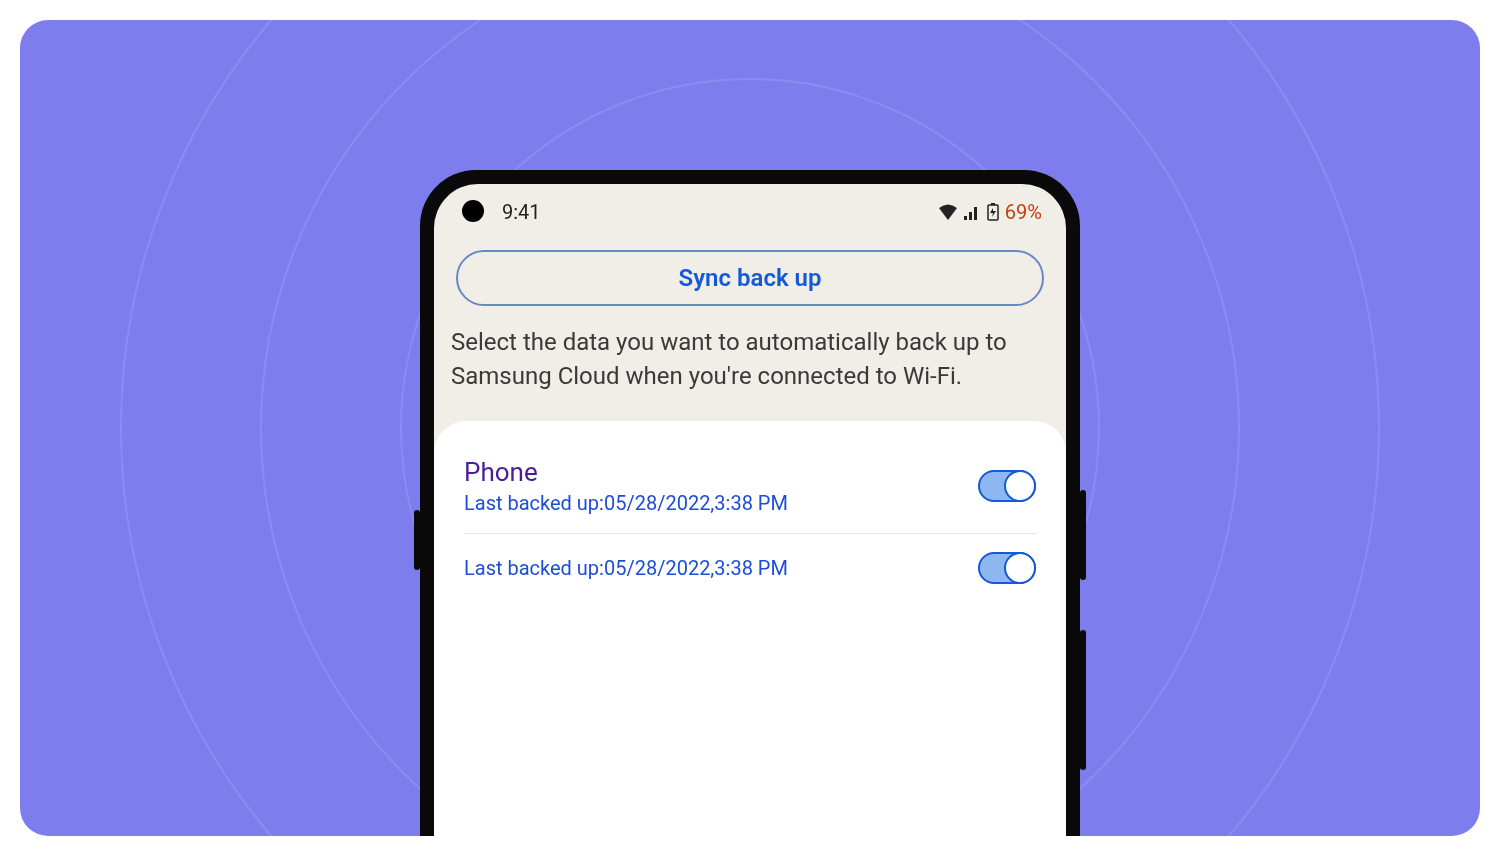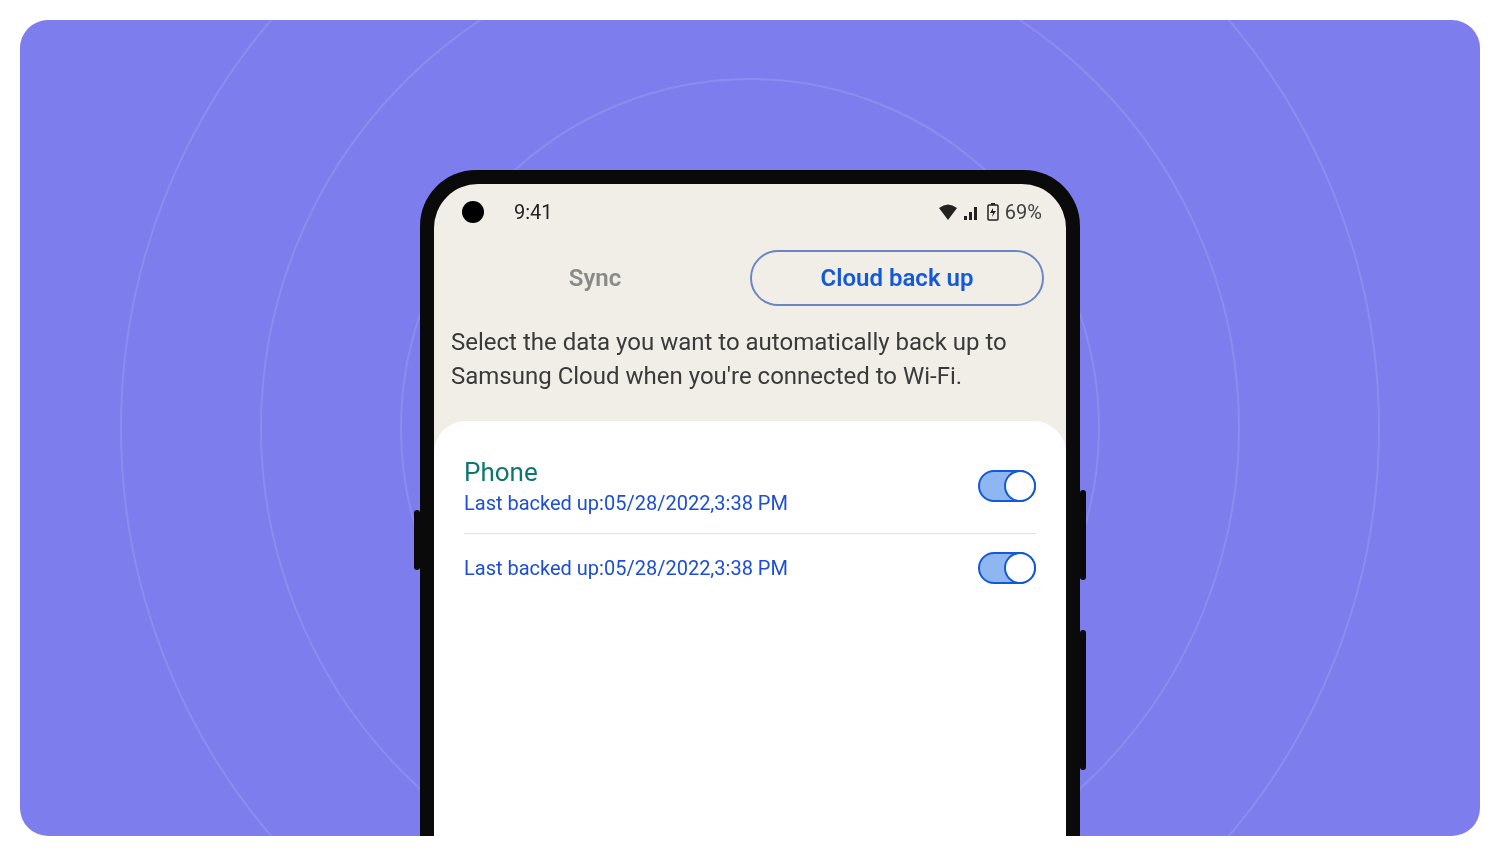--- a/index.html
+++ b/index.html
@@ -88,22 +88,22 @@
     .status-bar {
       height: 56px;
       display: flex;
       align-items: center;
       padding: 0 24px;
       justify-content: space-between;
     }
     
     .status-left {
       display: flex;
-      align-items: center;
-      gap: 30px;
+      align-items: flex-start;
+      gap: 18px;
     }
     
     .camera-hole {
       width: 22px;
       height: 22px;
       background: #000;
       border-radius: 50%;
       margin-left: 4px;
     }
     
@@ -177,21 +177,21 @@
     }
     
     .list-item-text {
       display: flex;
       flex-direction: column;
       gap: 4px;
     }
     
     .item-title {
       font-size: 26px;
-      color: #0f766e;
+      color: #4c1d95;
       font-weight: 400;
     }
     
     .item-subtitle {
       font-size: 20px;
       color: #1d4ed8;
     }
     
     .divider {
       height: 1px;
@@ -215,21 +215,21 @@
       top: -2px;
       width: 32px;
       height: 32px;
       background: #fff;
       border: 2px solid #1459d8;
       border-radius: 50%;
     }
     
     .battery-pct {
       font-size: 20px;
-      color: #404040;
+      color: #c2410c;
     }
   </style>
 </head>
 <body>
 
 <div class="outer-card">
   <div class="ring ring1"></div>
   <div class="ring ring2"></div>
   <div class="ring ring3"></div>
   <div class="ring ring4"></div>
@@ -263,22 +263,21 @@
                 <rect x="1" y="2" width="10" height="15" rx="1" fill="none" stroke="#222" stroke-width="1.5"></rect>
                 <rect x="4" y="0" width="4" height="2" fill="#222"></rect>
                 <path d="M6 5l-3 5h3l-1 4 4-6H6z" fill="#222"></path>
               </svg>
           </span>
           <span class="battery-pct">69%</span>
         </div>
       </div>
 
       <div class="tabs-row">
-        <div class="tab-sync">Sync</div>
-        <div class="tab-auto">Cloud back up</div>
+        <div class="tab-auto">Sync back up</div>
       </div>
 
       <div class="description">Select the data you want to automatically back up to Samsung Cloud when you're connected to Wi-Fi.</div>
 
       <div class="list-card">
 
         <div class="list-item">
           <div class="list-item-text">
             <span class="item-title">Phone</span>
             <span class="item-subtitle">Last backed up:05/28/2022,3:38 PM</span>

